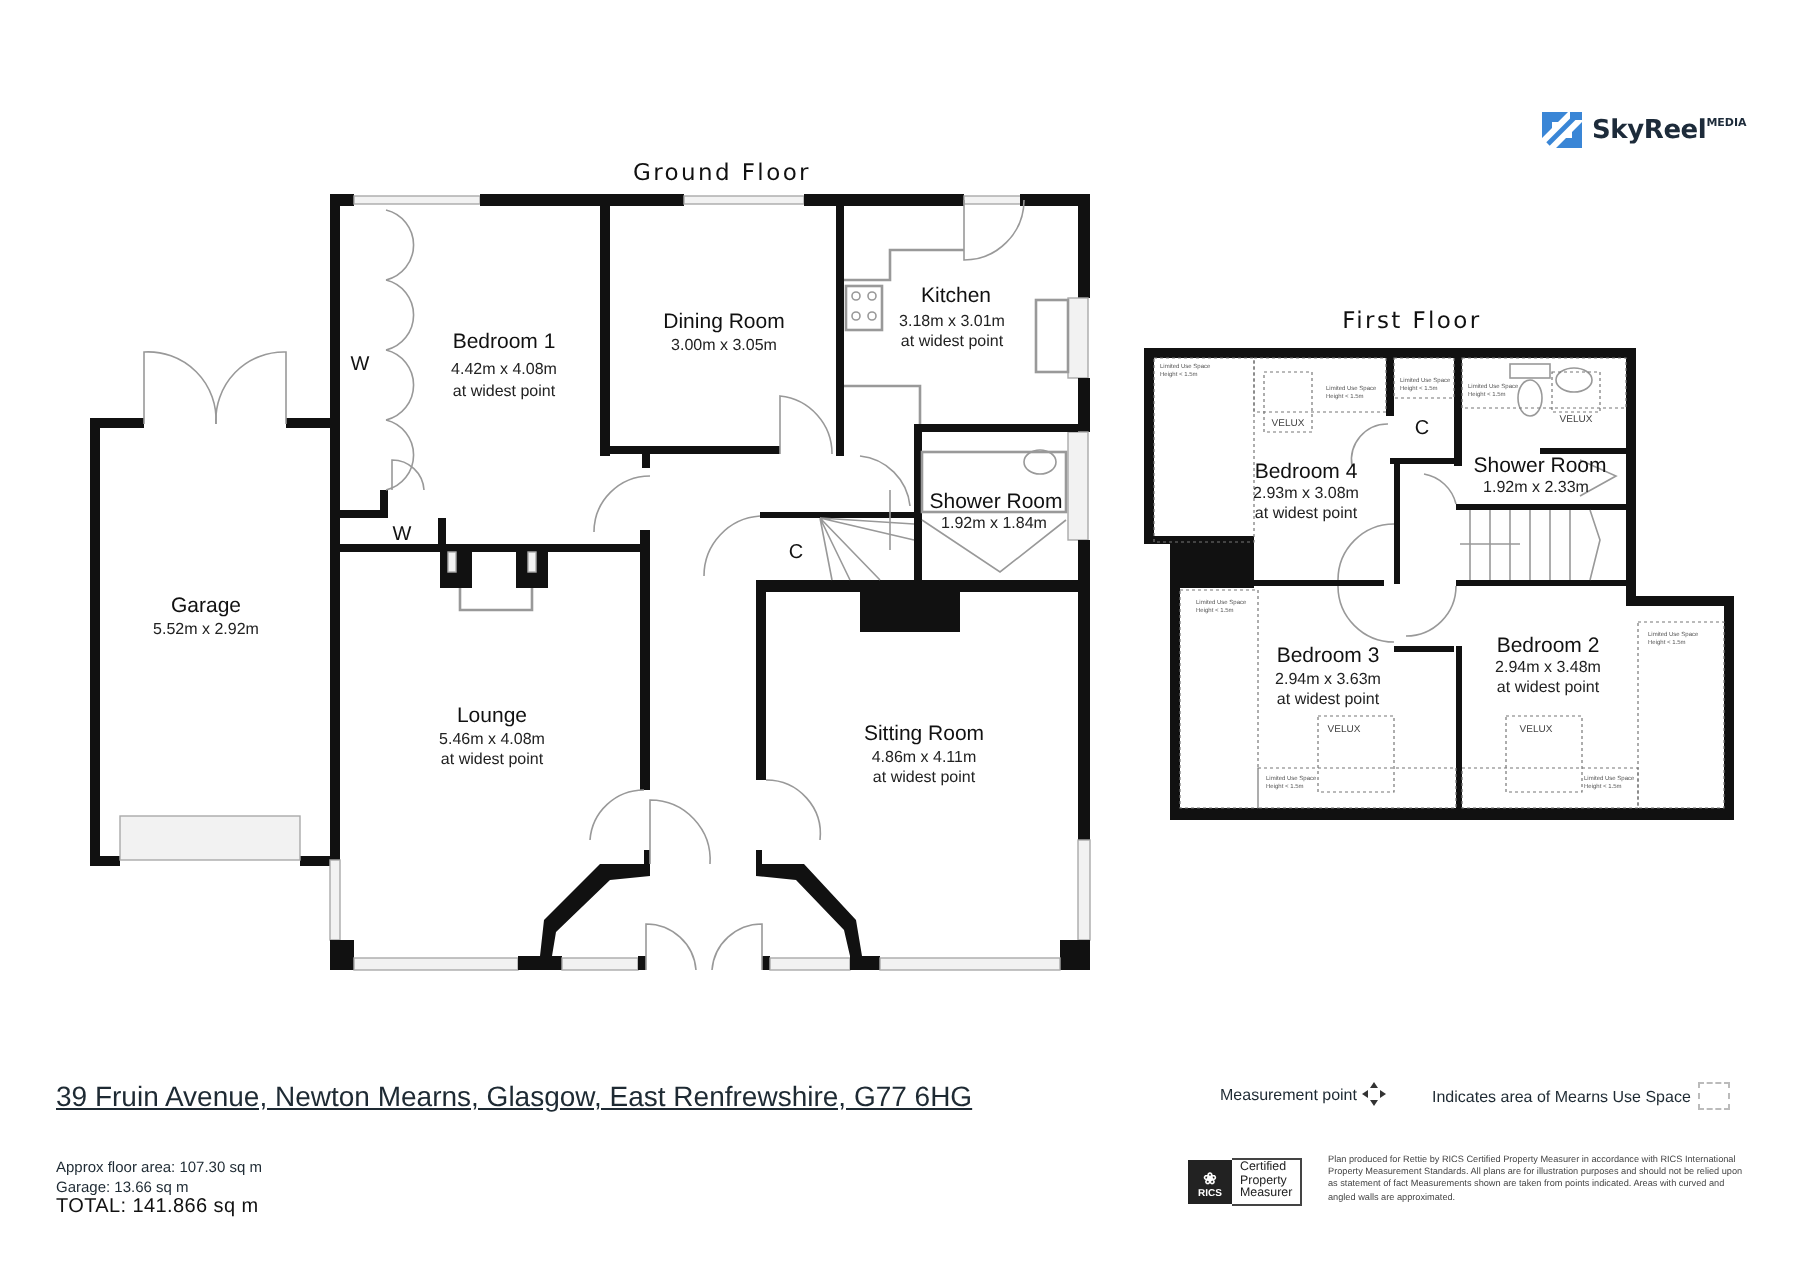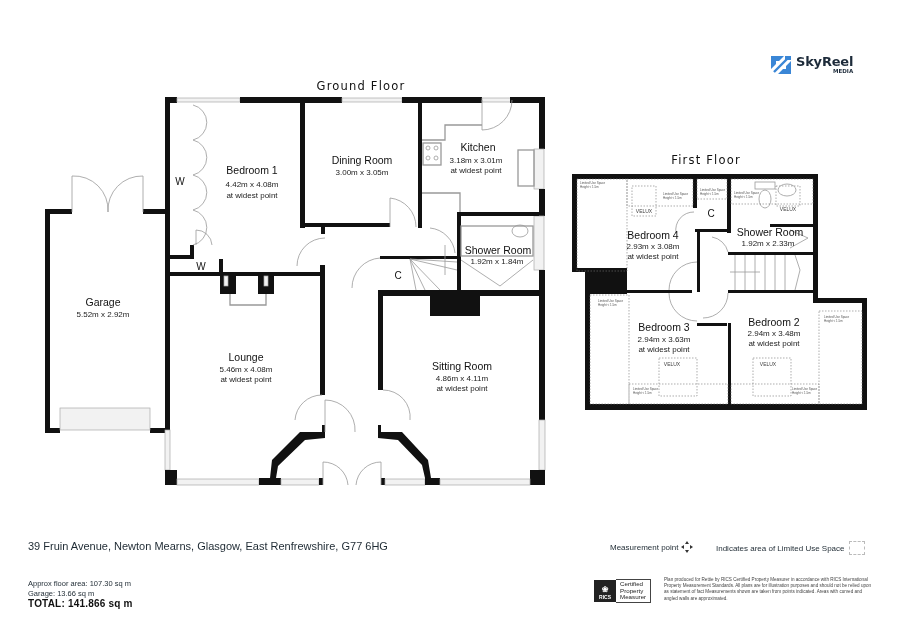--- a/index.html
+++ b/index.html
@@ -13,30 +13,30 @@
   .lus  { fill:none; stroke:#777; stroke-width:0.6; stroke-dasharray:1.5 1.5; }
   .room-name { font-family:"Liberation Sans", sans-serif; font-size:10.5px; fill:#111; text-anchor:middle; }
   .room-dim  { font-family:"Liberation Sans", sans-serif; font-size:8px; fill:#222; text-anchor:middle; }
   .tiny { font-family:"Liberation Sans", sans-serif; font-size:3px; fill:#555; }
   .velux { font-family:"Liberation Sans", sans-serif; font-size:5px; fill:#444; text-anchor:middle; }
   .floor-title { font-family:"DejaVu Sans", sans-serif; font-size:11.5px; letter-spacing:1.2px; fill:#111; text-anchor:middle; }
   .wlab { font-family:"Liberation Sans", sans-serif; font-size:10px; fill:#111; text-anchor:middle; }
 
   .logo { left:770px; top:55px; display:flex; align-items:center; gap:4px; }
   .logo-mark { width:22px; height:20px; position:relative; }
-  .logo-text { display:flex; flex-direction:column; line-height:1; }
+  .logo-text { display:flex; flex-direction:row; line-height:1; }
   .logo-name { font-family:"DejaVu Sans", sans-serif; font-weight:bold; font-size:13px; color:#1d2b3a; letter-spacing:-0.2px; }
   .logo-sub { font-family:"DejaVu Sans", sans-serif; font-weight:bold; font-size:5.5px; color:#1d2b3a; text-align:right; margin-top:1px; }
 
-  .address { left:28px; top:540px; font-size:11px; color:#1e2a33; }
+  .address { left:28px; top:540px; font-size:14px; color:#1e2a33;text-decoration:underline; }
   .legend-mp { left:590px; top:541px; font-size:8px; color:#1e2a33; display:flex; align-items:center; gap:3px;padding-left:20px; }
   .legend-lu { left:716px; top:541px; font-size:8px; color:#1e2a33; display:flex; align-items:center; gap:4px; }
   .lu-box { width:14px; height:12px; border:1px dashed #bbb; display:inline-block; }
   .areas { left:28px; top:579px; font-size:7.5px; color:#1e2a33; line-height:10px; }
-  .areas .total { font-size:10px; font-weight:bold; color:#111; letter-spacing:0.2px; }
+  .areas .total { font-size:10px; font-weight:normal; color:#111; letter-spacing:0.2px; }
   .rics { left:594px; top:579px; display:flex; align-items:center; gap:0; }
   .rics-badge { width:22px; height:22px; background:#222; color:#fff; font-size:5px; font-weight:bold; display:flex; flex-direction:column; align-items:center; justify-content:flex-end; padding-bottom:2px; box-sizing:border-box; }
   .rics-label { height:22px; border:1px solid #444; border-left:none; font-size:6.2px; line-height:6.8px; padding:0 4px; color:#222; display:flex; flex-direction:column; justify-content:center; }
   .disclaimer { left:664px; top:577px; width:210px; font-size:4.6px; line-height:6.2px; color:#444; }
 </style>
 </head>
 <body>
 
 <div class="abs logo">
   <div class="logo-mark">
@@ -296,21 +296,21 @@
 <div class="abs address">39 Fruin Avenue, Newton Mearns, Glasgow, East Renfrewshire, G77 6HG</div>
 
 <div class="abs legend-mp">
   <span>Measurement point</span>
   <svg width="12" height="12" viewBox="0 0 12 12">
     <path d="M6 0 L8 3 H4 Z M6 12 L8 9 H4 Z M0 6 L3 4 V8 Z M12 6 L9 4 V8 Z" fill="#333"></path>
   </svg>
 </div>
 
 <div class="abs legend-lu">
-  <span>Indicates area of  Limited Use Space</span>
+  <span>Indicates area of  Mearns Use Space</span>
   <span class="lu-box"></span>
 </div>
 
 <div class="abs areas">
   <div>Approx floor area: 107.30 sq m</div>
   <div>Garage: 13.66 sq m</div>
   <div class="total">TOTAL: 141.866 sq m</div>
 </div>
 
 <div class="abs rics">

